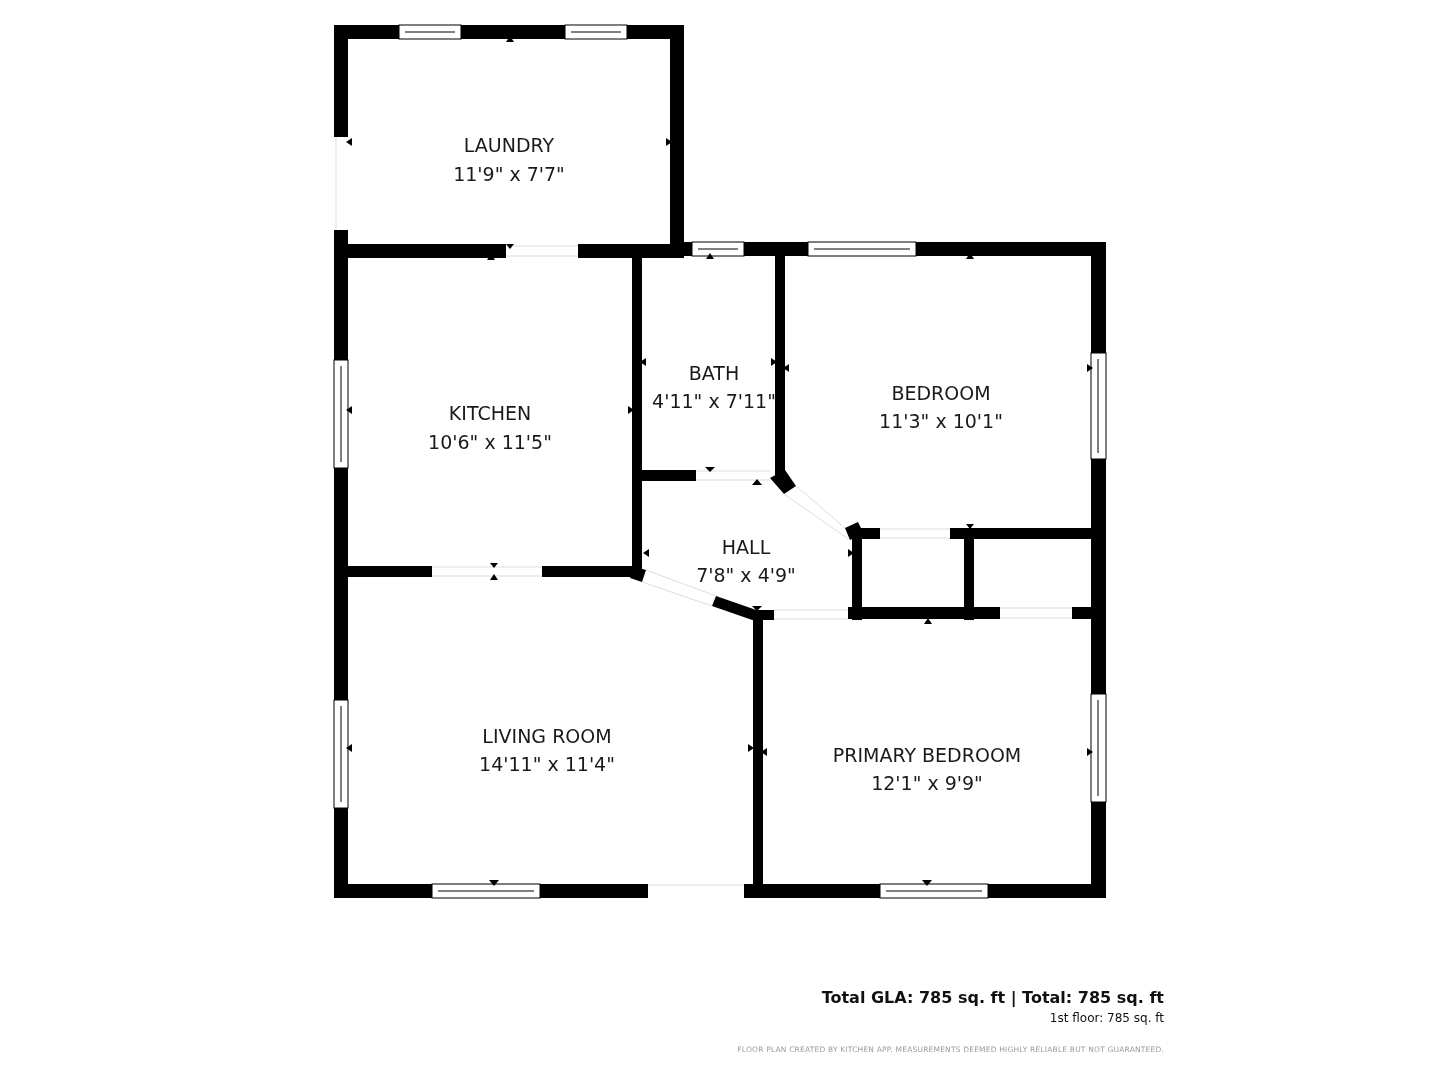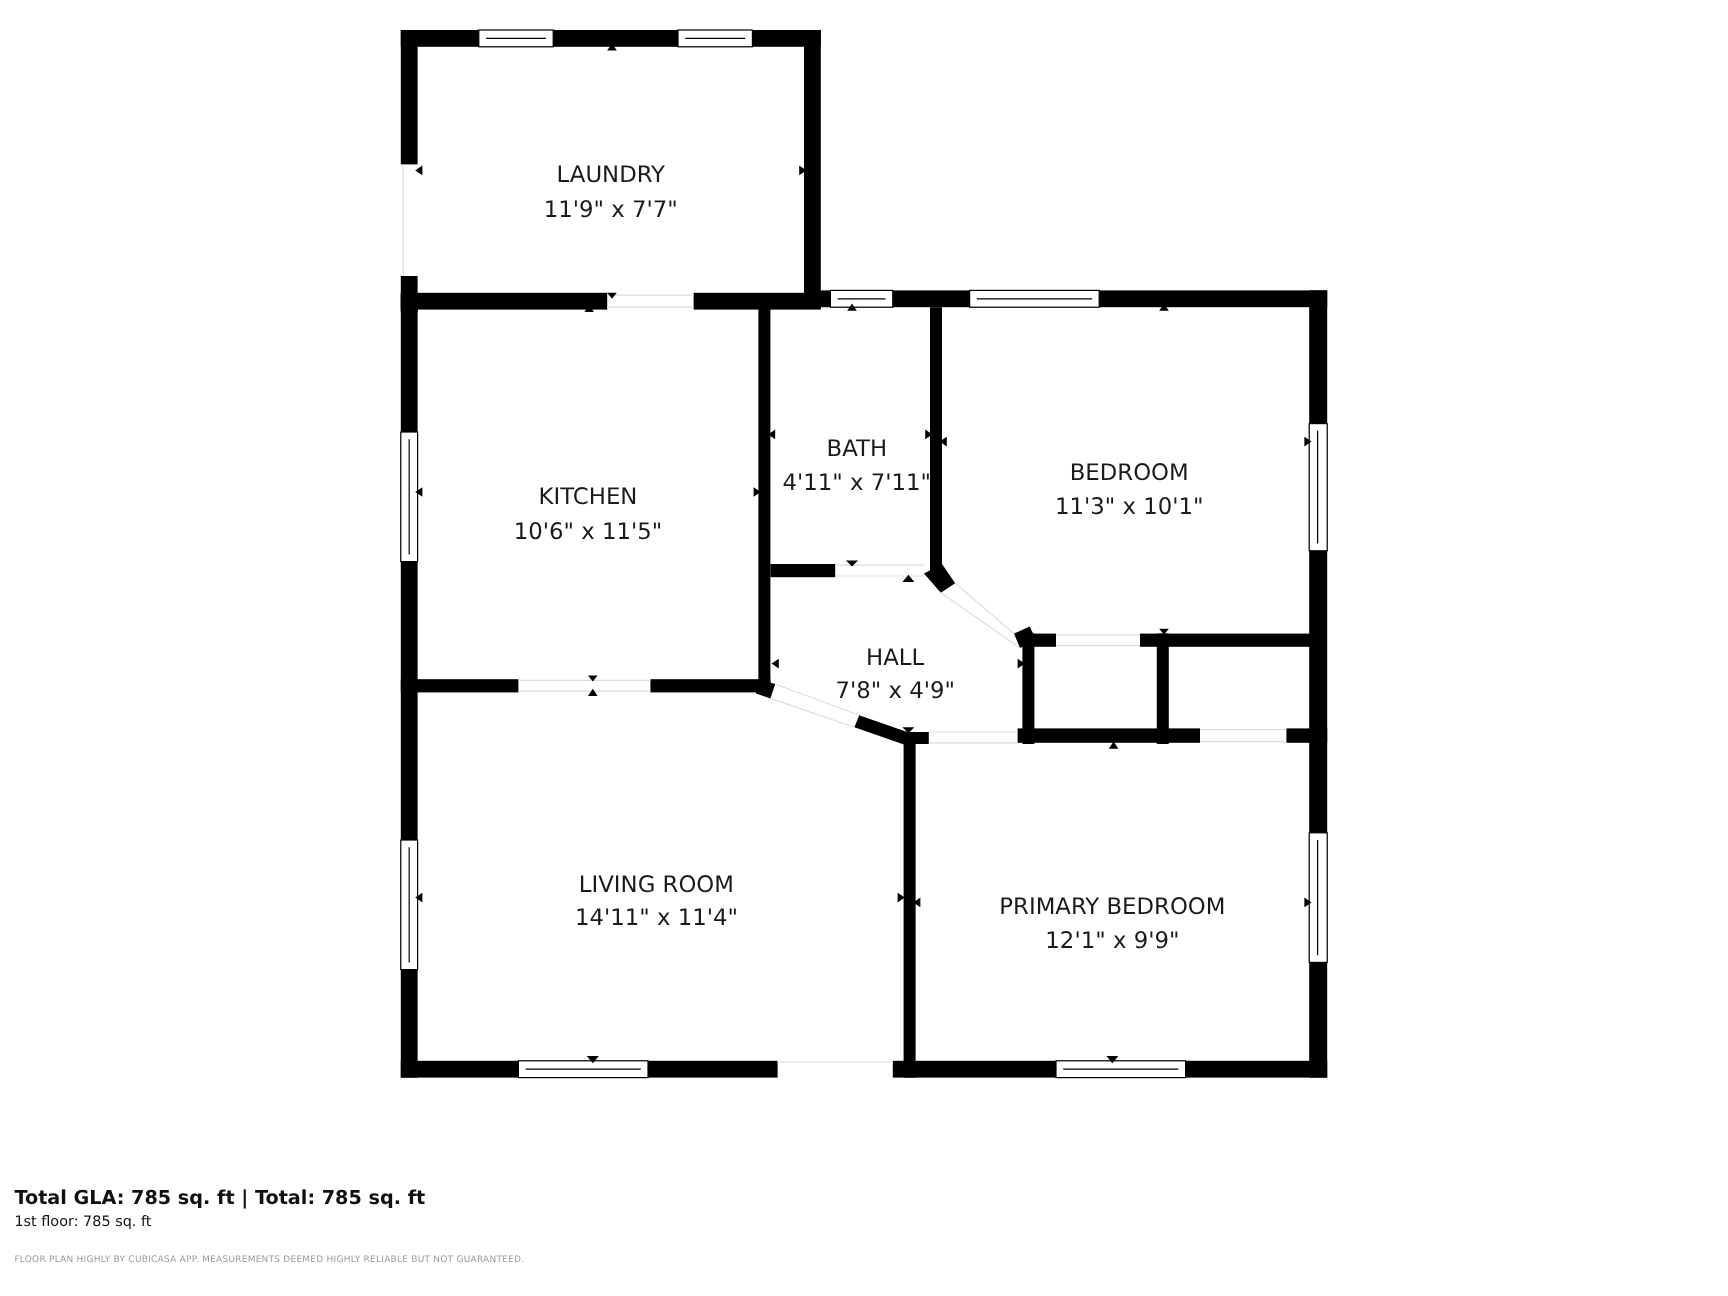--- a/index.html
+++ b/index.html
@@ -1,20 +1,20 @@
 <!DOCTYPE html>
 <html><head>
 <meta charset="utf-8">
 <style>
   html, body { margin:0; padding:0; background:#ffffff; }
   body { width:1440px; height:1080px; position:relative; overflow:hidden; font-family:"DejaVu Sans", sans-serif; }
   svg { position:absolute; left:0; top:0; }
   .room-name { font-family:"DejaVu Sans", sans-serif; font-size:19px; fill:#1a1a1a; text-anchor:middle; }
   .room-dim { font-family:"DejaVu Sans", sans-serif; font-size:19px; fill:#1a1a1a; text-anchor:middle; }
-  .footer { position:absolute; left:12px; width:1164px; text-align:left; color:#111; }
+  .footer { position:absolute; left:0; width:1164px; text-align:right; color:#111; }
   .footer-total { top:988px; font-size:16px; font-weight:bold; }
   .footer-floor { top:1011px; font-size:12px; }
   .footer-disclaimer { top:1045px; font-size:7.5px; color:#9a9a9a; letter-spacing:0.2px; }
 </style>
 </head>
 <body>
 
 <svg width="1440" height="1080" viewBox="0 0 1440 1080">
   <g fill="#000">
 
@@ -147,13 +147,13 @@
     <text class="room-dim" x="746" y="582">7'8" x 4'9"</text>
     <text class="room-name" x="547" y="743">LIVING ROOM</text>
     <text class="room-dim" x="547" y="771">14'11" x 11'4"</text>
     <text class="room-name" x="927" y="762">PRIMARY BEDROOM</text>
     <text class="room-dim" x="927" y="790">12'1" x 9'9"</text>
   </g>
 </svg>
 
 <div class="footer footer-total">Total GLA: 785 sq. ft | Total: 785 sq. ft</div>
 <div class="footer footer-floor">1st floor: 785 sq. ft</div>
-<div class="footer footer-disclaimer">FLOOR PLAN HIGHLY BY CUBICASA APP. MEASUREMENTS DEEMED HIGHLY RELIABLE BUT NOT GUARANTEED.</div>
+<div class="footer footer-disclaimer">FLOOR PLAN CREATED BY KITCHEN APP. MEASUREMENTS DEEMED HIGHLY RELIABLE BUT NOT GUARANTEED.</div>
 
 </body></html>

